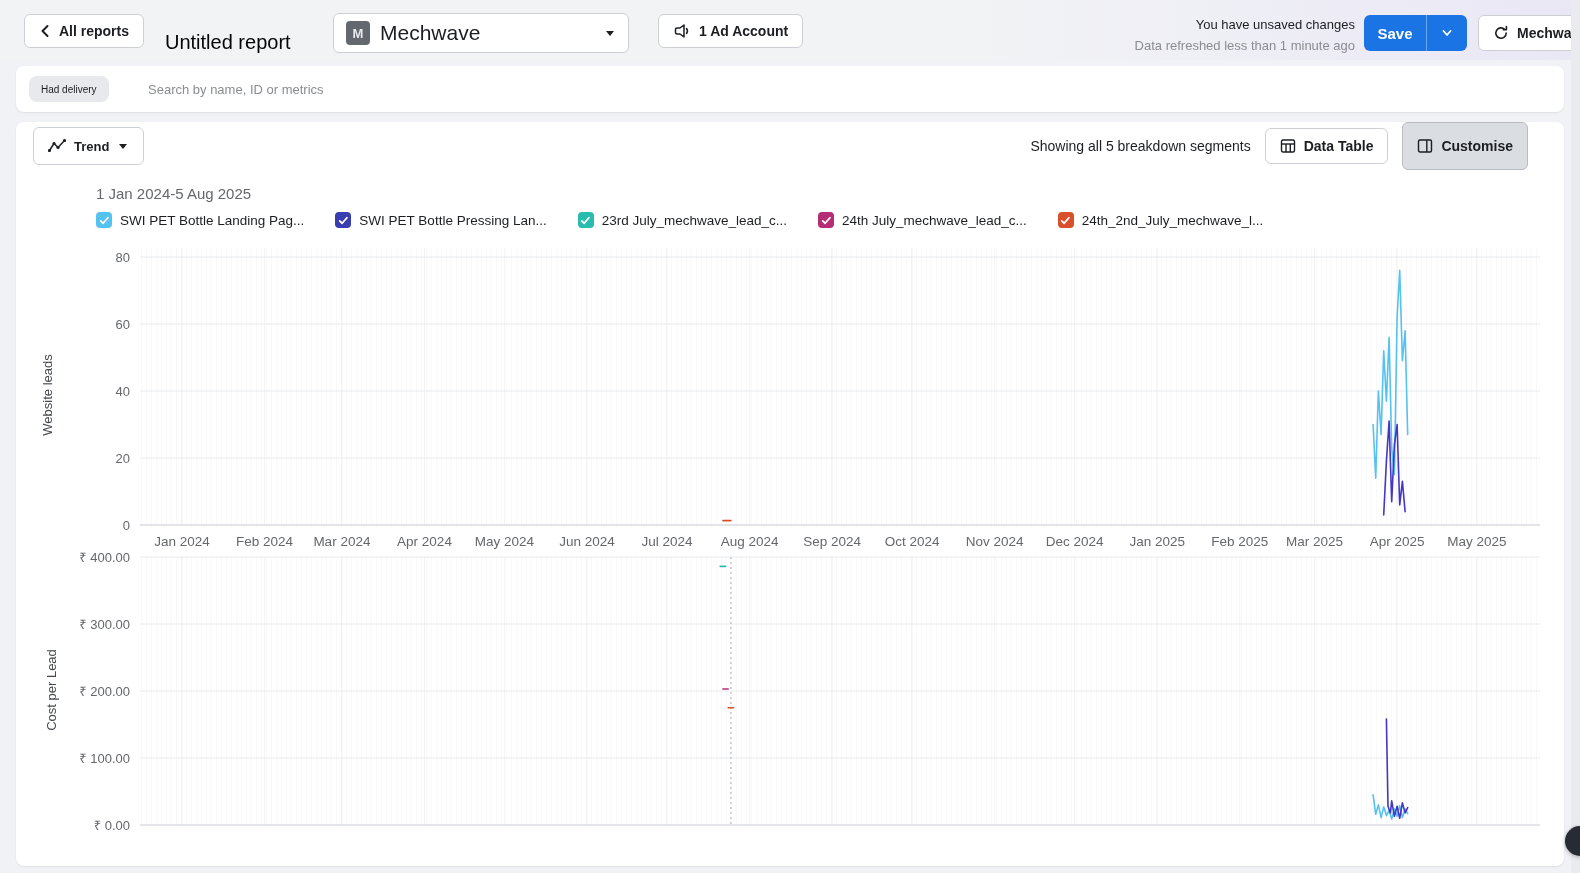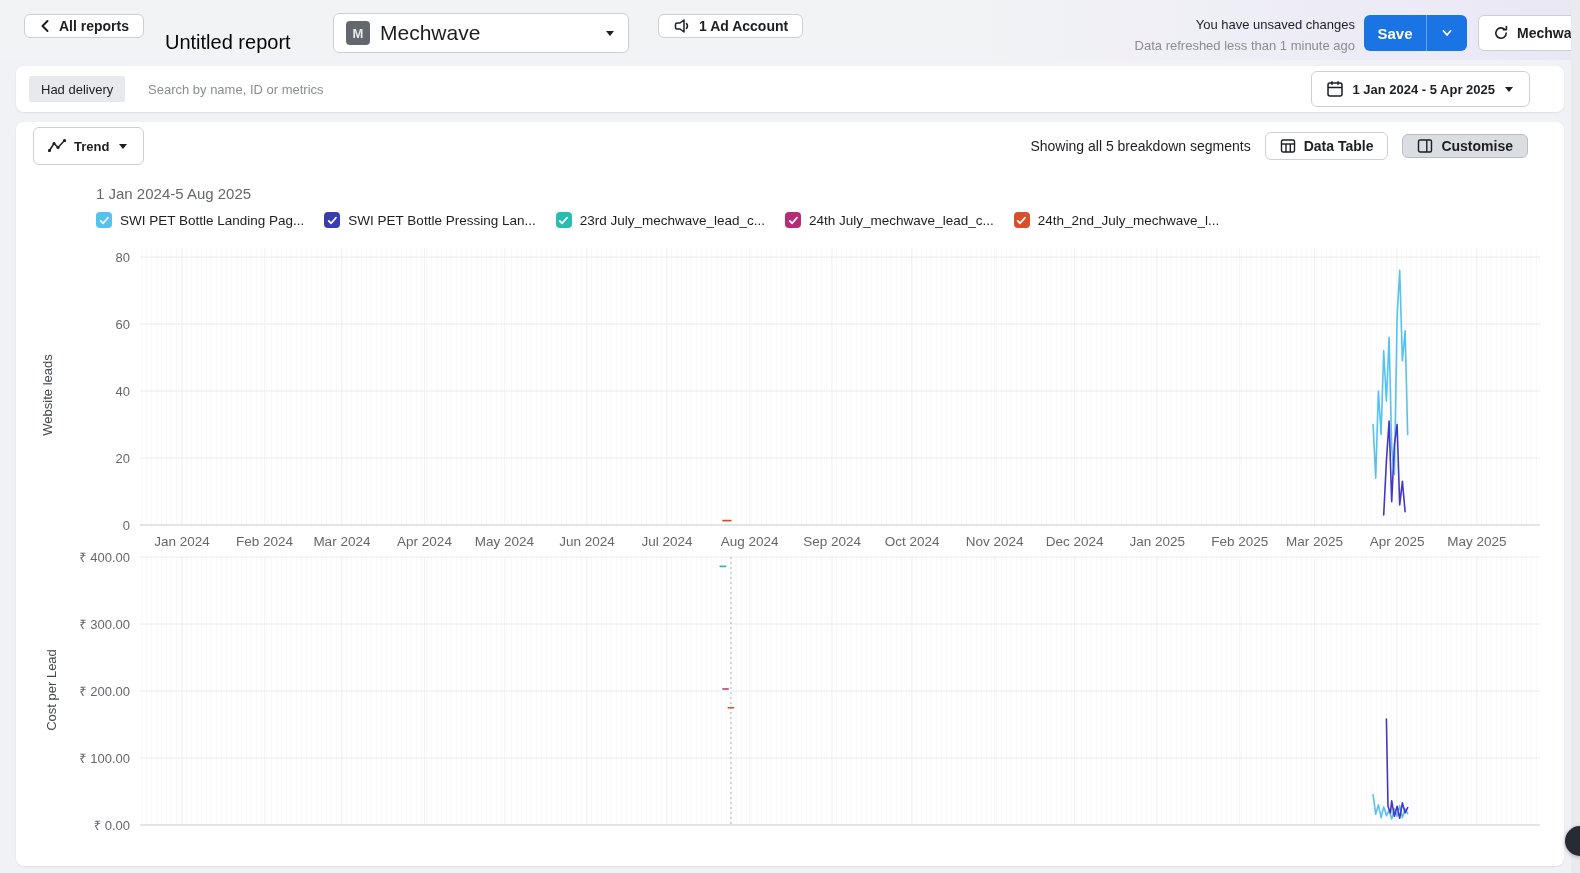--- a/index.html
+++ b/index.html
@@ -13,21 +13,21 @@
   .abs { position:absolute; }
 
   
   .topbar {
     position:absolute; left:0; top:0; width:100%; height:60px;
     background:linear-gradient(90deg,#f2f3f5 0%,#f2f3f5 62%,#edecf6 85%,#e9e7f4 100%);
   }
   .btn {
     display:inline-flex; align-items:center; gap:8px;
     background:#fff; border:1px solid #ccd0d5; border-radius:6px;
-    height:24px; padding:0 14px;
+    height:34px; padding:0 14px;
     font-family:inherit; font-size:14px; font-weight:700; color:#1c1e21;
     cursor:pointer; white-space:nowrap;
   }
   .report-title { position:absolute; left:165px; top:31px; font-size:20px; font-weight:400; color:#050505; }
   .biz-select {
     position:absolute; left:333px; top:13px; width:296px; height:40px;
     background:#fff; border:1px solid #ccd0d5; border-radius:6px;
     display:flex; align-items:center; gap:10px; padding:0 12px; cursor:pointer;
   }
   .biz-avatar {
@@ -52,21 +52,21 @@
   }
   .refresh-btn { position:absolute; left:1478px; top:15px; height:36px; }
 
   
   .filter-card {
     position:absolute; left:16px; top:66px; width:1548px; height:46px;
     background:#fff; border-radius:8px; box-shadow:0 1px 2px rgba(0,0,0,.08);
   }
   .chip {
     position:absolute; left:13px; top:10px; height:26px; padding:8px 12px;
-    background:#e7e9ed; border-radius:2px; font-size:13px;
+    background:#e7e9ed; border-radius:8px; font-size:10px;
     display:inline-flex; align-items:center; cursor:pointer;
   }
   .search-input {
     position:absolute; left:132px; top:8px; width:900px; height:30px;
     border:none; outline:none; background:transparent;
     font-family:inherit; font-size:13px; color:#1c1e21;
   }
   .search-input::placeholder { color:#8a8d91; }
   .date-btn { position:absolute; right:34px; top:5px; height:36px; font-size:13px; gap:8px; }
 
@@ -76,21 +76,21 @@
     background:#fff; border-radius:8px; box-shadow:0 1px 2px rgba(0,0,0,.08);
   }
   .trend-btn { position:absolute; left:17px; top:5px; height:38px; font-size:13px; gap:8px; }
   .toolbar-right {
     position:absolute; right:36px; top:5px; height:38px;
     display:flex; align-items:center; gap:14px;
   }
   .segments-text { font-size:14px; color:#1c1e21; }
   .customise-btn { background:#dadde2; border-color:#b9bdc3; }
   .chart-range-title { position:absolute; left:80px; top:63px; font-size:15px; color:#65676b; }
-  .legend { position:absolute; left:80px; top:90px; display:flex; align-items:center; gap:20px; }
+  .legend { position:absolute; left:80px; top:90px; display:flex; align-items:center; gap:31px; }
   .legend-item { display:flex; align-items:center; gap:8px; cursor:pointer; }
   .lcheck {
     width:16px; height:16px; border-radius:4px;
     display:flex; align-items:center; justify-content:center;
   }
   .llabel { font-size:13.5px; color:#1c1e21; }
   .ylabel {
     position:absolute; font-size:13px; color:#444950; white-space:nowrap;
     transform:translate(-50%,-50%) rotate(-90deg);
   }
@@ -156,62 +156,50 @@
       <path d="M13.2 8 a5.2 5.2 0 1 1 -1.6 -3.7" fill="none" stroke="#1c1e21" stroke-width="1.6" stroke-linecap="round"></path>
       <path d="M13.4 1.6 v3.1 h-3.1" fill="none" stroke="#1c1e21" stroke-width="1.6" stroke-linecap="round" stroke-linejoin="round"></path>
     </svg>
     <span>Mechwave</span>
   </button>
 </header>
 
 <section class="filter-card">
   <span class="chip">Had delivery</span>
   <input class="search-input" type="text" placeholder="Search by name, ID or metrics" style="">
-  <button class="btn date-btn">
-    <svg class="ic" width="18" height="18" viewBox="0 0 18 18">
-      <rect x="2" y="3" width="14" height="13" rx="2" fill="none" stroke="#1c1e21" stroke-width="1.5"></rect>
-      <line x1="2" y1="7.5" x2="16" y2="7.5" stroke="#1c1e21" stroke-width="1.5"></line>
-      <line x1="6" y1="1.8" x2="6" y2="4.2" stroke="#1c1e21" stroke-width="1.5" stroke-linecap="round"></line>
-      <line x1="12" y1="1.8" x2="12" y2="4.2" stroke="#1c1e21" stroke-width="1.5" stroke-linecap="round"></line>
-    </svg>
-    <span>1 Jan 2024 - 5 Apr 2025</span>
-    <svg class="ic" width="12" height="12" viewBox="0 0 12 12">
-      <path d="M2 4 h8 L6 9 z" fill="#1c1e21"></path>
-    </svg>
-  </button>
 </section>
 
 <section class="main-card">
 
   <button class="btn trend-btn">
     <svg class="ic" width="18" height="16" viewBox="0 0 18 16">
       <polyline points="1.5,12.5 6,5.5 10,9.5 16.5,2.5" fill="none" stroke="#1c1e21" stroke-width="1.5"></polyline>
       <circle cx="1.5" cy="12.5" r="1.6" fill="#1c1e21"></circle>
         <circle cx="6" cy="5.5" r="1.6" fill="#1c1e21"></circle>
       <circle cx="10" cy="9.5" r="1.6" fill="#1c1e21"></circle>
         <circle cx="16.5" cy="2.5" r="1.6" fill="#1c1e21"></circle>
     </svg>
     <span>Trend</span>
     <svg class="ic" width="12" height="12" viewBox="0 0 12 12">
       <path d="M2 4 h8 L6 9 z" fill="#1c1e21"></path>
     </svg>
   </button>
 
   <div class="toolbar-right">
     <span class="segments-text">Showing all 5 breakdown segments</span>
-    <button class="btn" style="height:28px;">
+    <button class="btn" style="height:36px;">
       <svg class="ic" width="16" height="16" viewBox="0 0 16 16">
         <rect x="1.5" y="2" width="13" height="12" rx="1.5" fill="none" stroke="#1c1e21" stroke-width="1.4"></rect>
         <line x1="1.5" y1="6" x2="14.5" y2="6" stroke="#1c1e21" stroke-width="1.4"></line>
         <line x1="6" y1="6" x2="6" y2="14" stroke="#1c1e21" stroke-width="1.4"></line>
         <line x1="10.3" y1="6" x2="10.3" y2="14" stroke="#1c1e21" stroke-width="1.4"></line>
       </svg>
       <span>Data Table</span>
     </button>
-    <button class="btn customise-btn" style="height:24px;">
+    <button class="btn customise-btn" style="height:48px;">
       <svg class="ic" width="16" height="16" viewBox="0 0 16 16">
         <rect x="1.5" y="2" width="13" height="12" rx="1.5" fill="none" stroke="#1c1e21" stroke-width="1.4"></rect>
         <line x1="9.8" y1="2" x2="9.8" y2="14" stroke="#1c1e21" stroke-width="1.4"></line>
       </svg>
       <span>Customise</span>
     </button>
   </div>
 
   <div class="chart-range-title">1 Jan 2024-5 Aug 2025</div>
 

